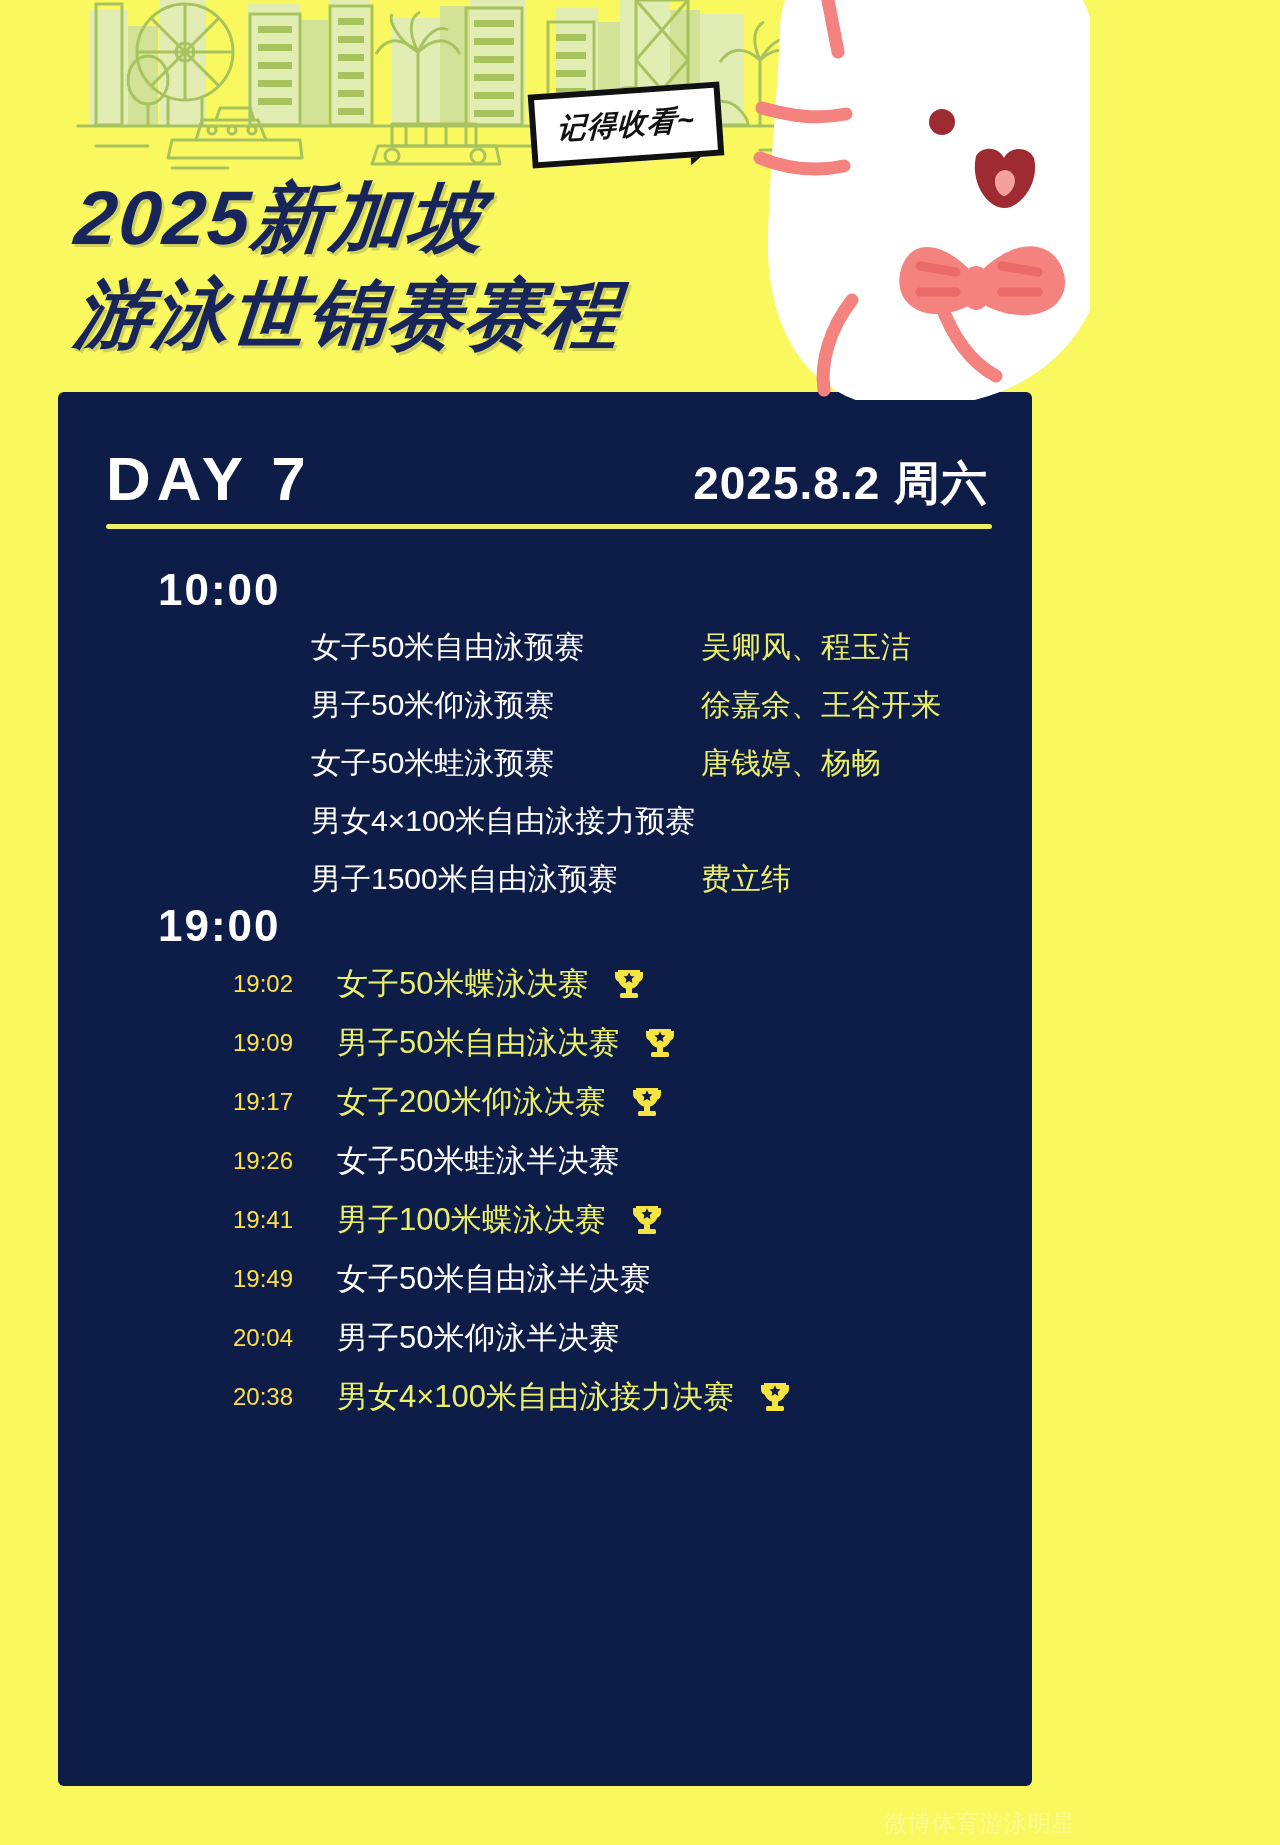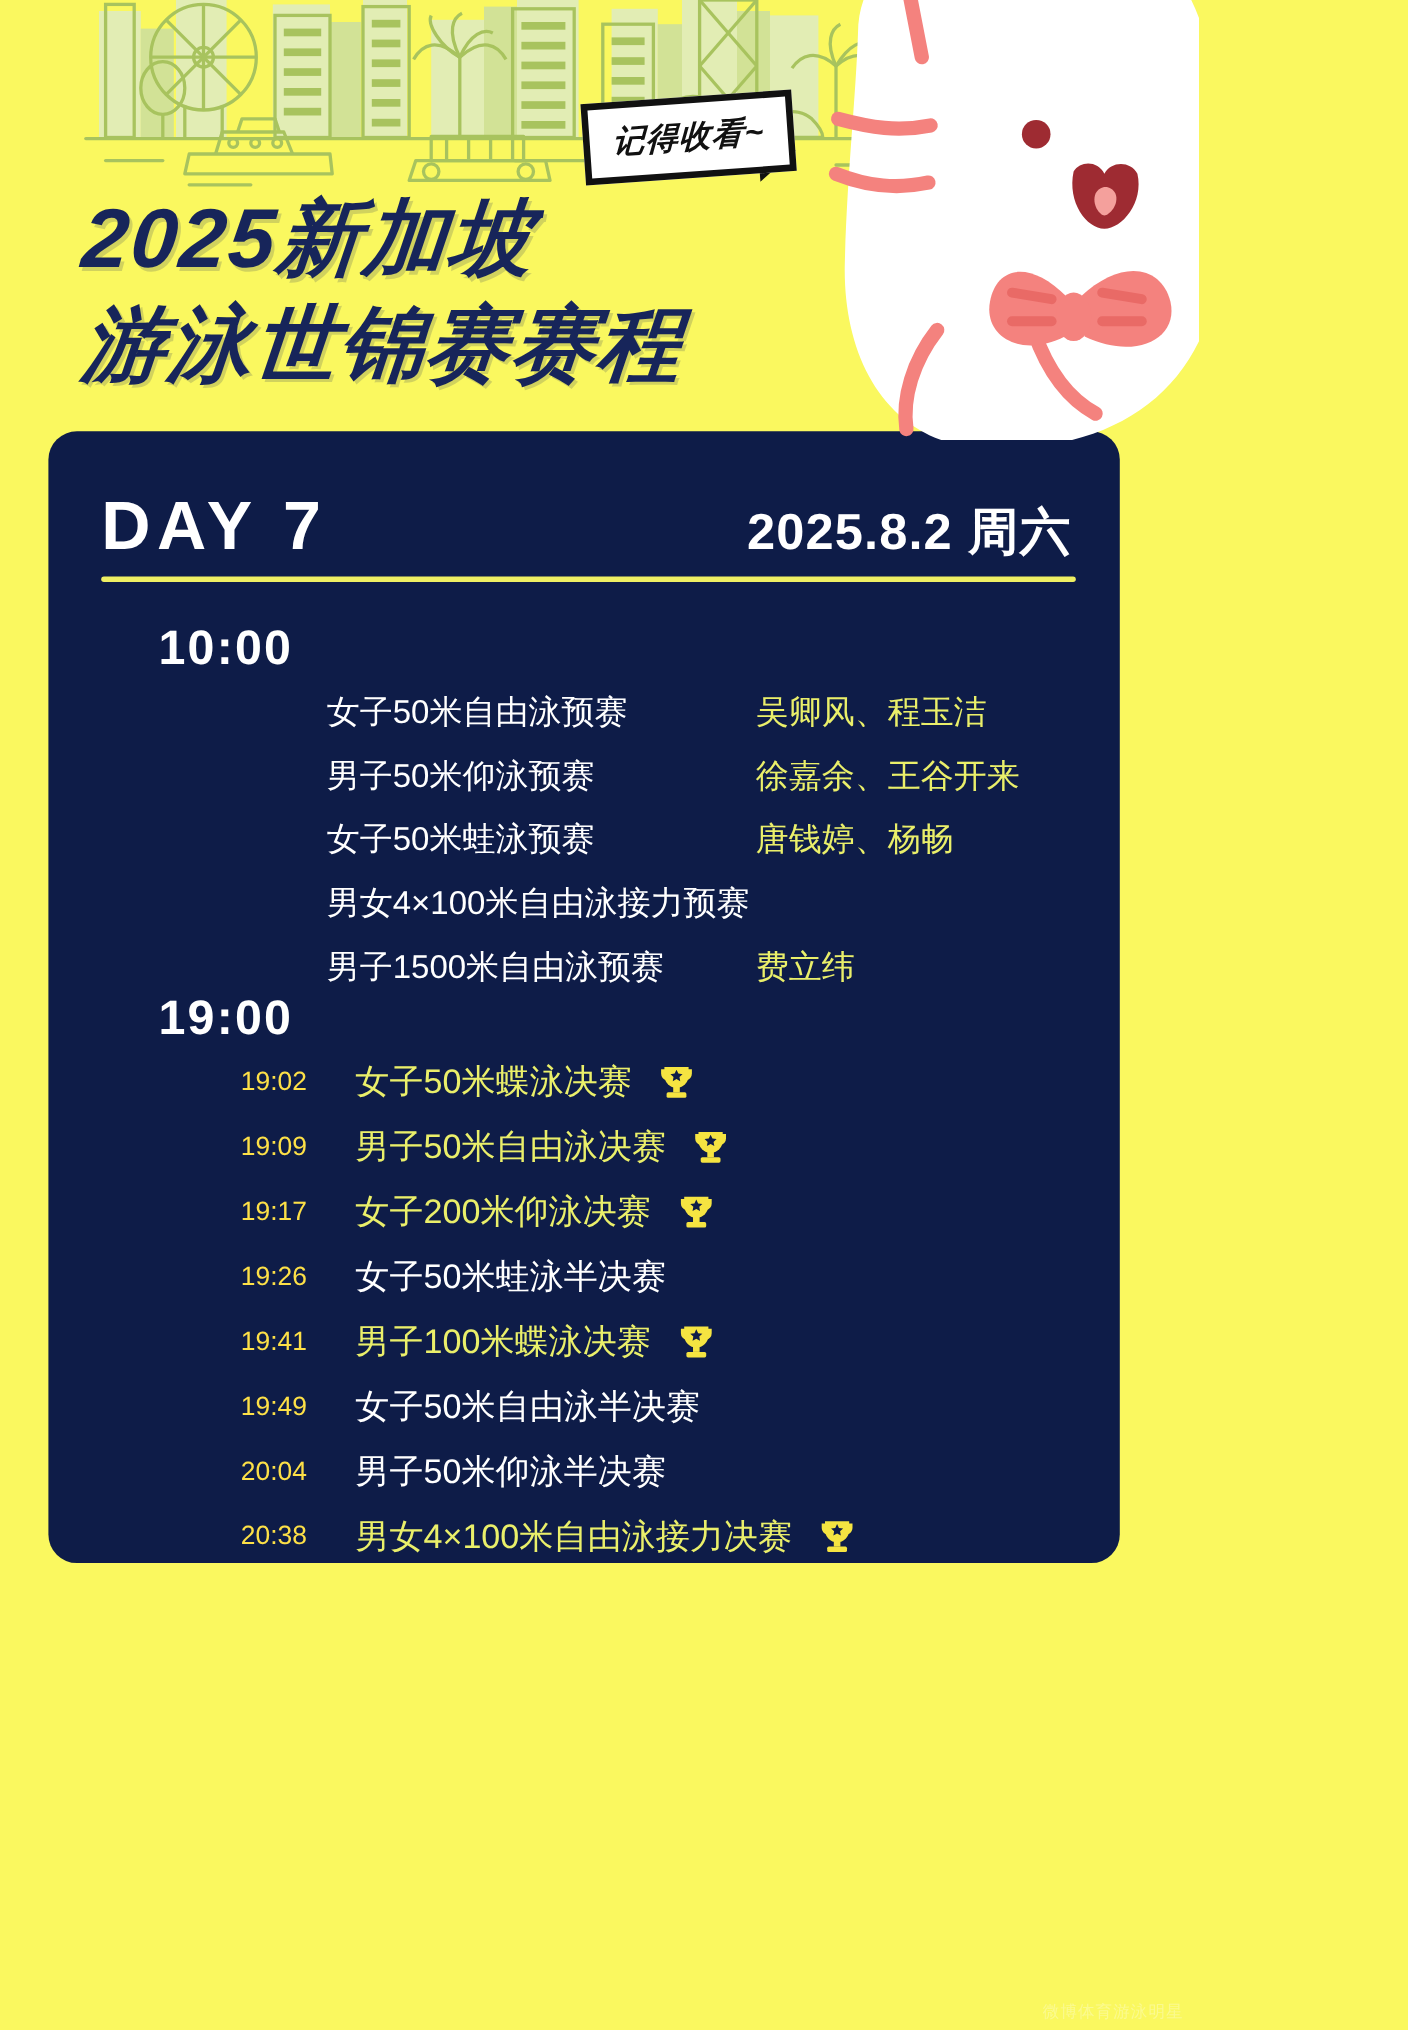--- a/index.html
+++ b/index.html
@@ -63,24 +63,24 @@
     letter-spacing:2px;
     line-height:1.26;
     font-style:italic;
     transform:skewX(-5deg);
     text-shadow:3px 3px 0 rgba(23,37,90,0.18);
     white-space:nowrap;
   }
 
   
   .card{
-    position:absolute; left:44px; top:392px;
-    width:974px; height:1029px;
+    position:absolute; left:58px; top:392px;
+    width:974px; height:1394px;
     background:#0E1C48;
-    border-radius:26px;
+    border-radius:6px;
     z-index:2;
   }
 
   .card-head{
     position:absolute; left:48px; top:36px; right:44px;
     height:82px;
     display:flex; align-items:flex-end; justify-content:space-between;
   }
   .day-label{
     color:#ffffff; font-size:62px; font-weight:bold;
@@ -131,21 +131,21 @@
     font-size:31px; white-space:nowrap; display:flex; align-items:center;gap:12px;
   }
   .e-event.final{ color:#EAEF6A; }
   .e-event.semi{ color:#ffffff; }
   .trophy{ margin-left:14px; display:inline-block; line-height:0; }
 
   
   .watermark{
     position:absolute; right:14px; bottom:6px;
     color:rgba(255,255,255,0.30);
-    font-size:15px; letter-spacing:1px;
+    font-size:23px; letter-spacing:1px;
     z-index:7; white-space:nowrap;
     filter:blur(0.4px);
   }
 </style>
 </head>
 <body>
 
 <div class="skyline">
   <svg width="1090" height="175" viewBox="0 0 1090 175" xmlns="http://www.w3.org/2000/svg">
     <rect x="0" y="0" width="1090" height="175" fill="#FAF85F"></rect>

